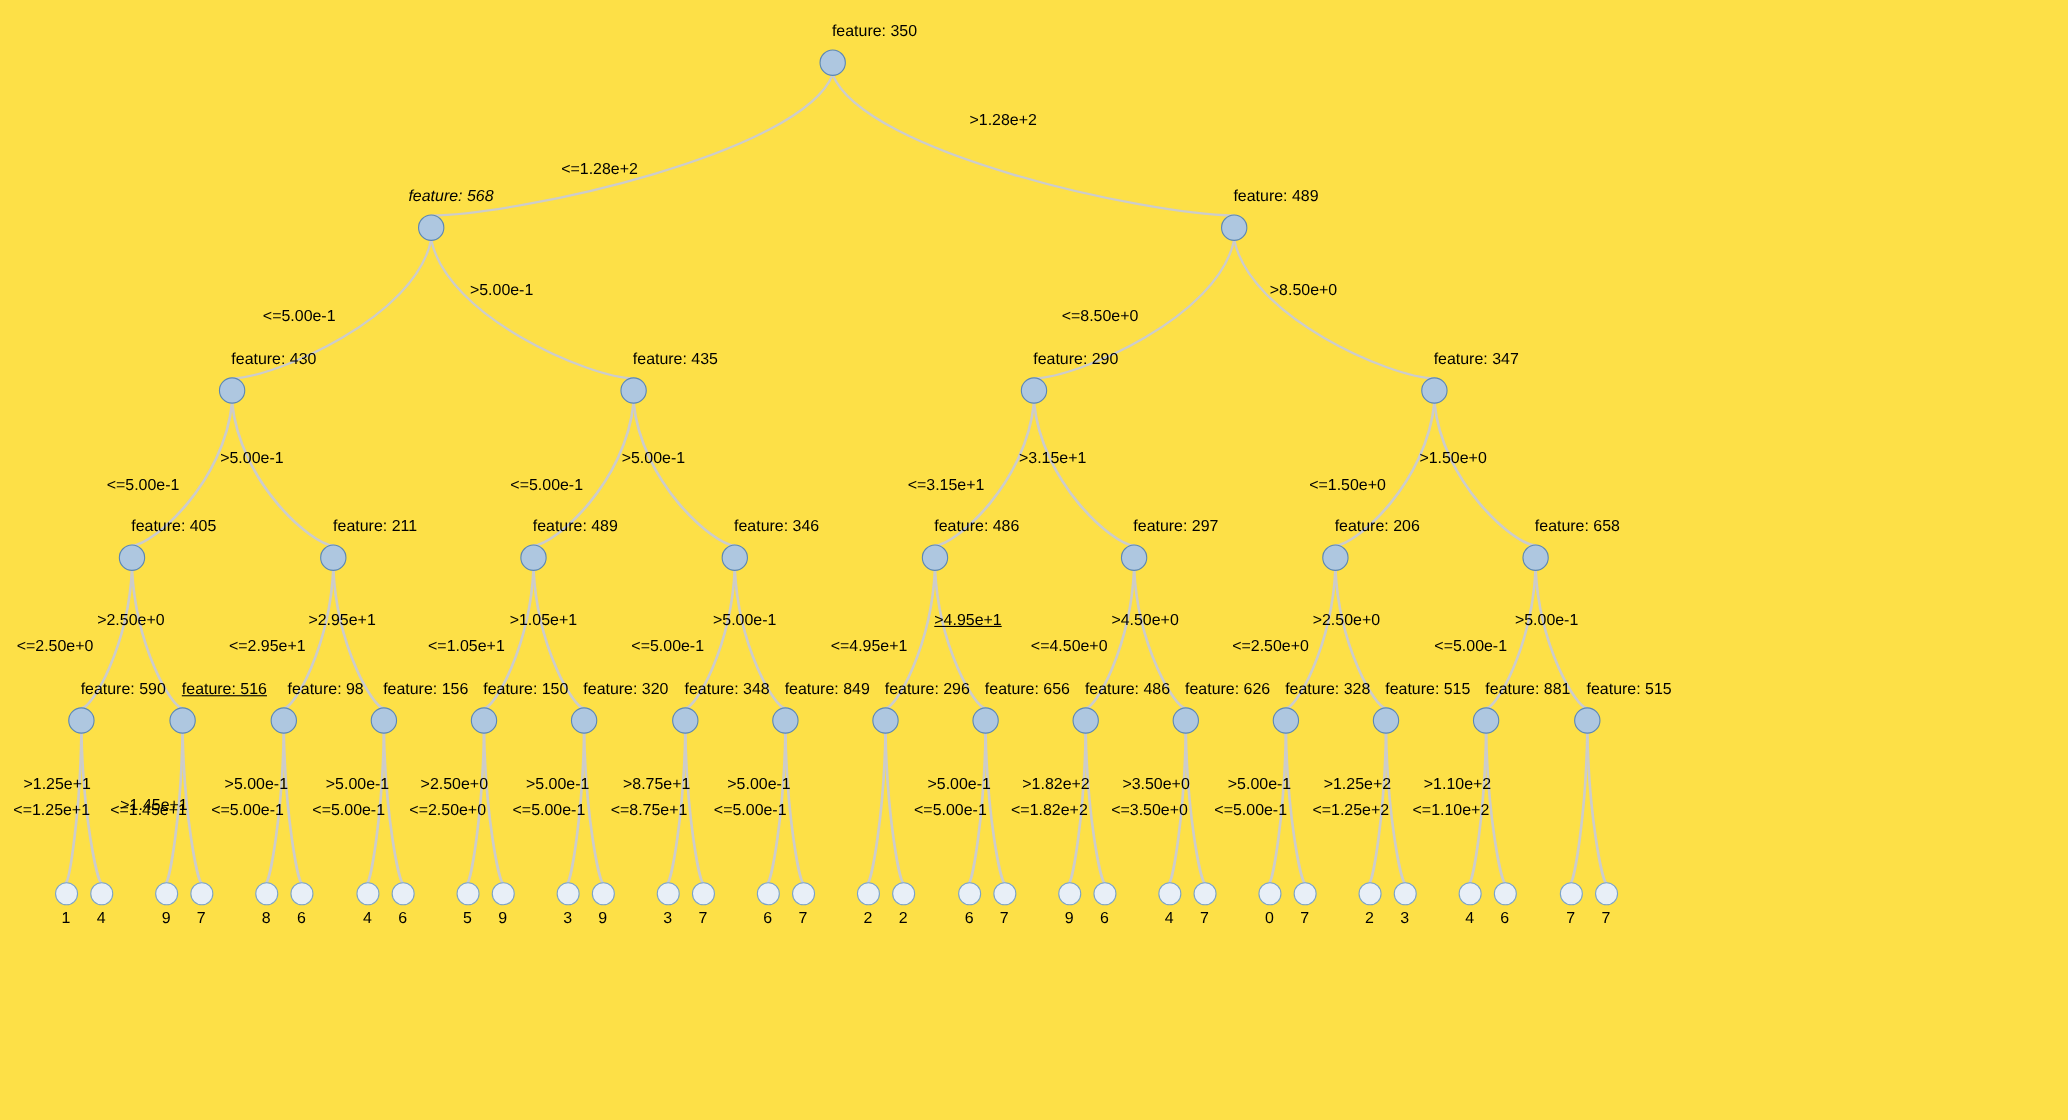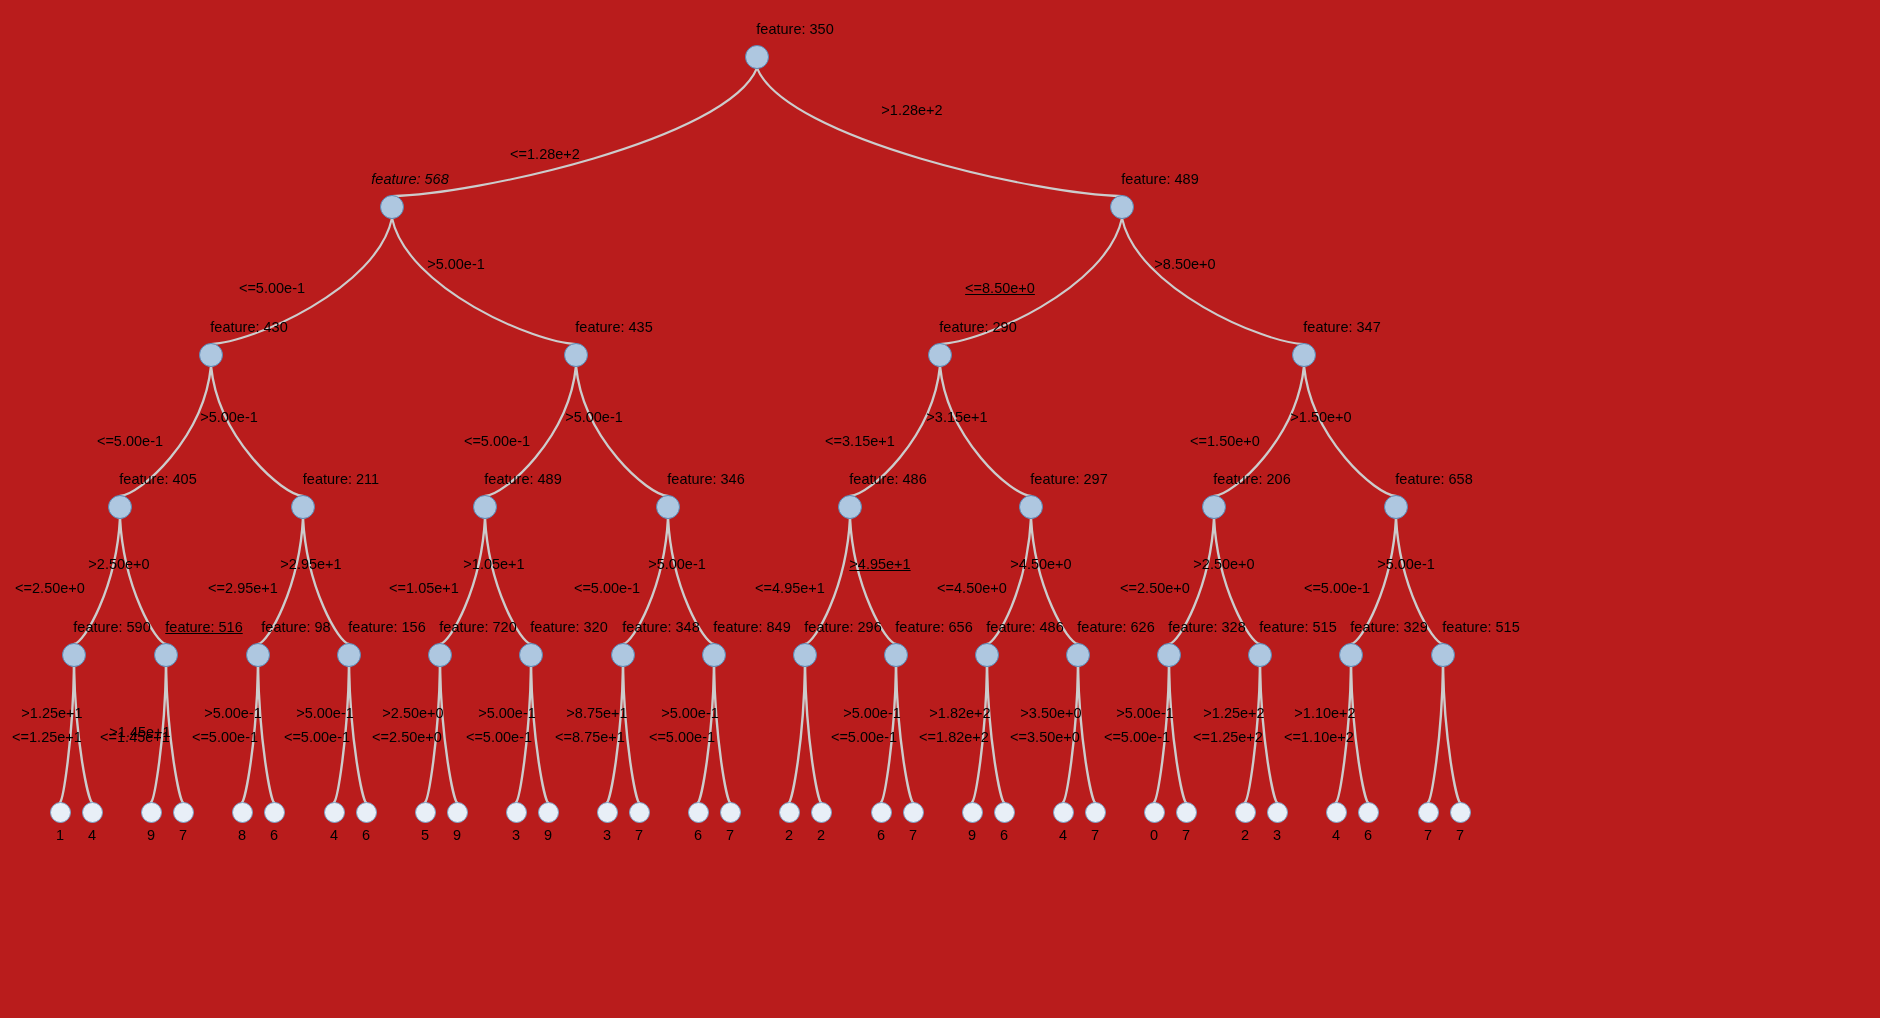--- a/index.html
+++ b/index.html
@@ -1,18 +1,18 @@
 <!DOCTYPE html>
 <html><head>
 <meta charset="utf-8">
 <style>
   html,body{margin:0;padding:0;background:#ffffff;}
   body{width:1880px;height:1018px;overflow:hidden;
        font-family:"Liberation Sans",sans-serif;}
-  #stage{position:relative;width:1880px;height:1018px;background:#b91c1c;}
+  #stage{position:relative;width:1880px;height:1018px;background:#fde047;}
   #edges{position:absolute;left:0;top:0;width:1880px;height:1018px;}
   .node{position:absolute;border-radius:50%;
         background:#aec7e0;border:1.6px solid #5b87b5;
         box-sizing:border-box;}
   .node.inner{width:24px;height:24px;}
   .node.leaf{width:21px;height:21px;background:#e8eff7;border-color:#7ba3c8;}
   .lbl{position:absolute;white-space:nowrap;color:#000;
        font-size:14.5px;line-height:1;}
   .lbl.feat{font-size:14.5px;}
   .lbl.split{font-size:14.5px;}
@@ -164,31 +164,31 @@
       <div class="lbl feat" style="left: 523px; top: 472px; transform: translateX(-50%);">feature: 489</div>
       <div class="lbl feat" style="left: 706px; top: 472px; transform: translateX(-50%);">feature: 346</div>
       <div class="lbl feat" style="left: 888px; top: 472px; transform: translateX(-50%);">feature: 486</div>
       <div class="lbl feat" style="left: 1069px; top: 472px; transform: translateX(-50%);">feature: 297</div>
       <div class="lbl feat" style="left: 1252px; top: 472px; transform: translateX(-50%);">feature: 206</div>
       <div class="lbl feat" style="left: 1434px; top: 472px; transform: translateX(-50%);">feature: 658</div>
       <div class="lbl feat" style="left: 112px; top: 620px; transform: translateX(-50%);">feature: 590</div>
       <div class="lbl feat" style="left: 204px; top: 620px; transform: translateX(-50%); text-decoration: underline;">feature: 516</div>
       <div class="lbl feat" style="left: 296px; top: 620px; transform: translateX(-50%);">feature: 98</div>
       <div class="lbl feat" style="left: 387px; top: 620px; transform: translateX(-50%);">feature: 156</div>
-      <div class="lbl feat" style="left: 478px; top: 620px; transform: translateX(-50%);">feature: 720</div>
+      <div class="lbl feat" style="left: 478px; top: 620px; transform: translateX(-50%);">feature: 150</div>
       <div class="lbl feat" style="left: 569px; top: 620px; transform: translateX(-50%);">feature: 320</div>
       <div class="lbl feat" style="left: 661px; top: 620px; transform: translateX(-50%);">feature: 348</div>
       <div class="lbl feat" style="left: 752px; top: 620px; transform: translateX(-50%);">feature: 849</div>
       <div class="lbl feat" style="left: 843px; top: 620px; transform: translateX(-50%);">feature: 296</div>
       <div class="lbl feat" style="left: 934px; top: 620px; transform: translateX(-50%);">feature: 656</div>
       <div class="lbl feat" style="left: 1025px; top: 620px; transform: translateX(-50%);">feature: 486</div>
       <div class="lbl feat" style="left: 1116px; top: 620px; transform: translateX(-50%);">feature: 626</div>
       <div class="lbl feat" style="left: 1207px; top: 620px; transform: translateX(-50%);">feature: 328</div>
       <div class="lbl feat" style="left: 1298px; top: 620px; transform: translateX(-50%);">feature: 515</div>
-      <div class="lbl feat" style="left: 1389px; top: 620px; transform: translateX(-50%);">feature: 329</div>
+      <div class="lbl feat" style="left: 1389px; top: 620px; transform: translateX(-50%);">feature: 881</div>
       <div class="lbl feat" style="left: 1481px; top: 620px; transform: translateX(-50%);">feature: 515</div>
       <div class="lbl cls" style="left: 60px; top: 828px; transform: translateX(-50%);">1</div>
       <div class="lbl cls" style="left: 92px; top: 828px; transform: translateX(-50%);">4</div>
       <div class="lbl cls" style="left: 151px; top: 828px; transform: translateX(-50%);">9</div>
       <div class="lbl cls" style="left: 183px; top: 828px; transform: translateX(-50%);">7</div>
       <div class="lbl cls" style="left: 242px; top: 828px; transform: translateX(-50%);">8</div>
       <div class="lbl cls" style="left: 274px; top: 828px; transform: translateX(-50%);">6</div>
       <div class="lbl cls" style="left: 334px; top: 828px; transform: translateX(-50%);">4</div>
       <div class="lbl cls" style="left: 366px; top: 828px; transform: translateX(-50%);">6</div>
       <div class="lbl cls" style="left: 425px; top: 828px; transform: translateX(-50%);">5</div>
@@ -212,21 +212,21 @@
       <div class="lbl cls" style="left: 1245px; top: 828px; transform: translateX(-50%);">2</div>
       <div class="lbl cls" style="left: 1277px; top: 828px; transform: translateX(-50%);">3</div>
       <div class="lbl cls" style="left: 1336px; top: 828px; transform: translateX(-50%);">4</div>
       <div class="lbl cls" style="left: 1368px; top: 828px; transform: translateX(-50%);">6</div>
       <div class="lbl cls" style="left: 1428px; top: 828px; transform: translateX(-50%);">7</div>
       <div class="lbl cls" style="left: 1460px; top: 828px; transform: translateX(-50%);">7</div>
       <div class="lbl split" style="left: 545px; top: 131px; transform: translateX(-50%); margin-top: 16px;">&lt;=1.28e+2</div>
       <div class="lbl split" style="left: 912px; top: 103px; transform: translateX(-50%);">&gt;1.28e+2</div>
       <div class="lbl split" style="left: 272px; top: 281px; transform: translateX(-50%);">&lt;=5.00e-1</div>
       <div class="lbl split" style="left: 456px; top: 257px; transform: translateX(-50%);">&gt;5.00e-1</div>
-      <div class="lbl split" style="left: 1000px; top: 281px; transform: translateX(-50%); text-decoration: underline;">&lt;=8.50e+0</div>
+      <div class="lbl split" style="left: 1000px; top: 281px; transform: translateX(-50%);">&lt;=8.50e+0</div>
       <div class="lbl split" style="left: 1185px; top: 257px; transform: translateX(-50%);">&gt;8.50e+0</div>
       <div class="lbl split" style="left: 130px; top: 434px; transform: translateX(-50%);">&lt;=5.00e-1</div>
       <div class="lbl split" style="left: 229px; top: 410px; transform: translateX(-50%);">&gt;5.00e-1</div>
       <div class="lbl split" style="left: 497px; top: 434px; transform: translateX(-50%);">&lt;=5.00e-1</div>
       <div class="lbl split" style="left: 594px; top: 410px; transform: translateX(-50%);">&gt;5.00e-1</div>
       <div class="lbl split" style="left: 860px; top: 434px; transform: translateX(-50%);">&lt;=3.15e+1</div>
       <div class="lbl split" style="left: 957px; top: 410px; transform: translateX(-50%);">&gt;3.15e+1</div>
       <div class="lbl split" style="left: 1225px; top: 434px; transform: translateX(-50%);">&lt;=1.50e+0</div>
       <div class="lbl split" style="left: 1321px; top: 410px; transform: translateX(-50%);">&gt;1.50e+0</div>
       <div class="lbl split" style="left: 50px; top: 581px; transform: translateX(-50%);">&lt;=2.50e+0</div>

